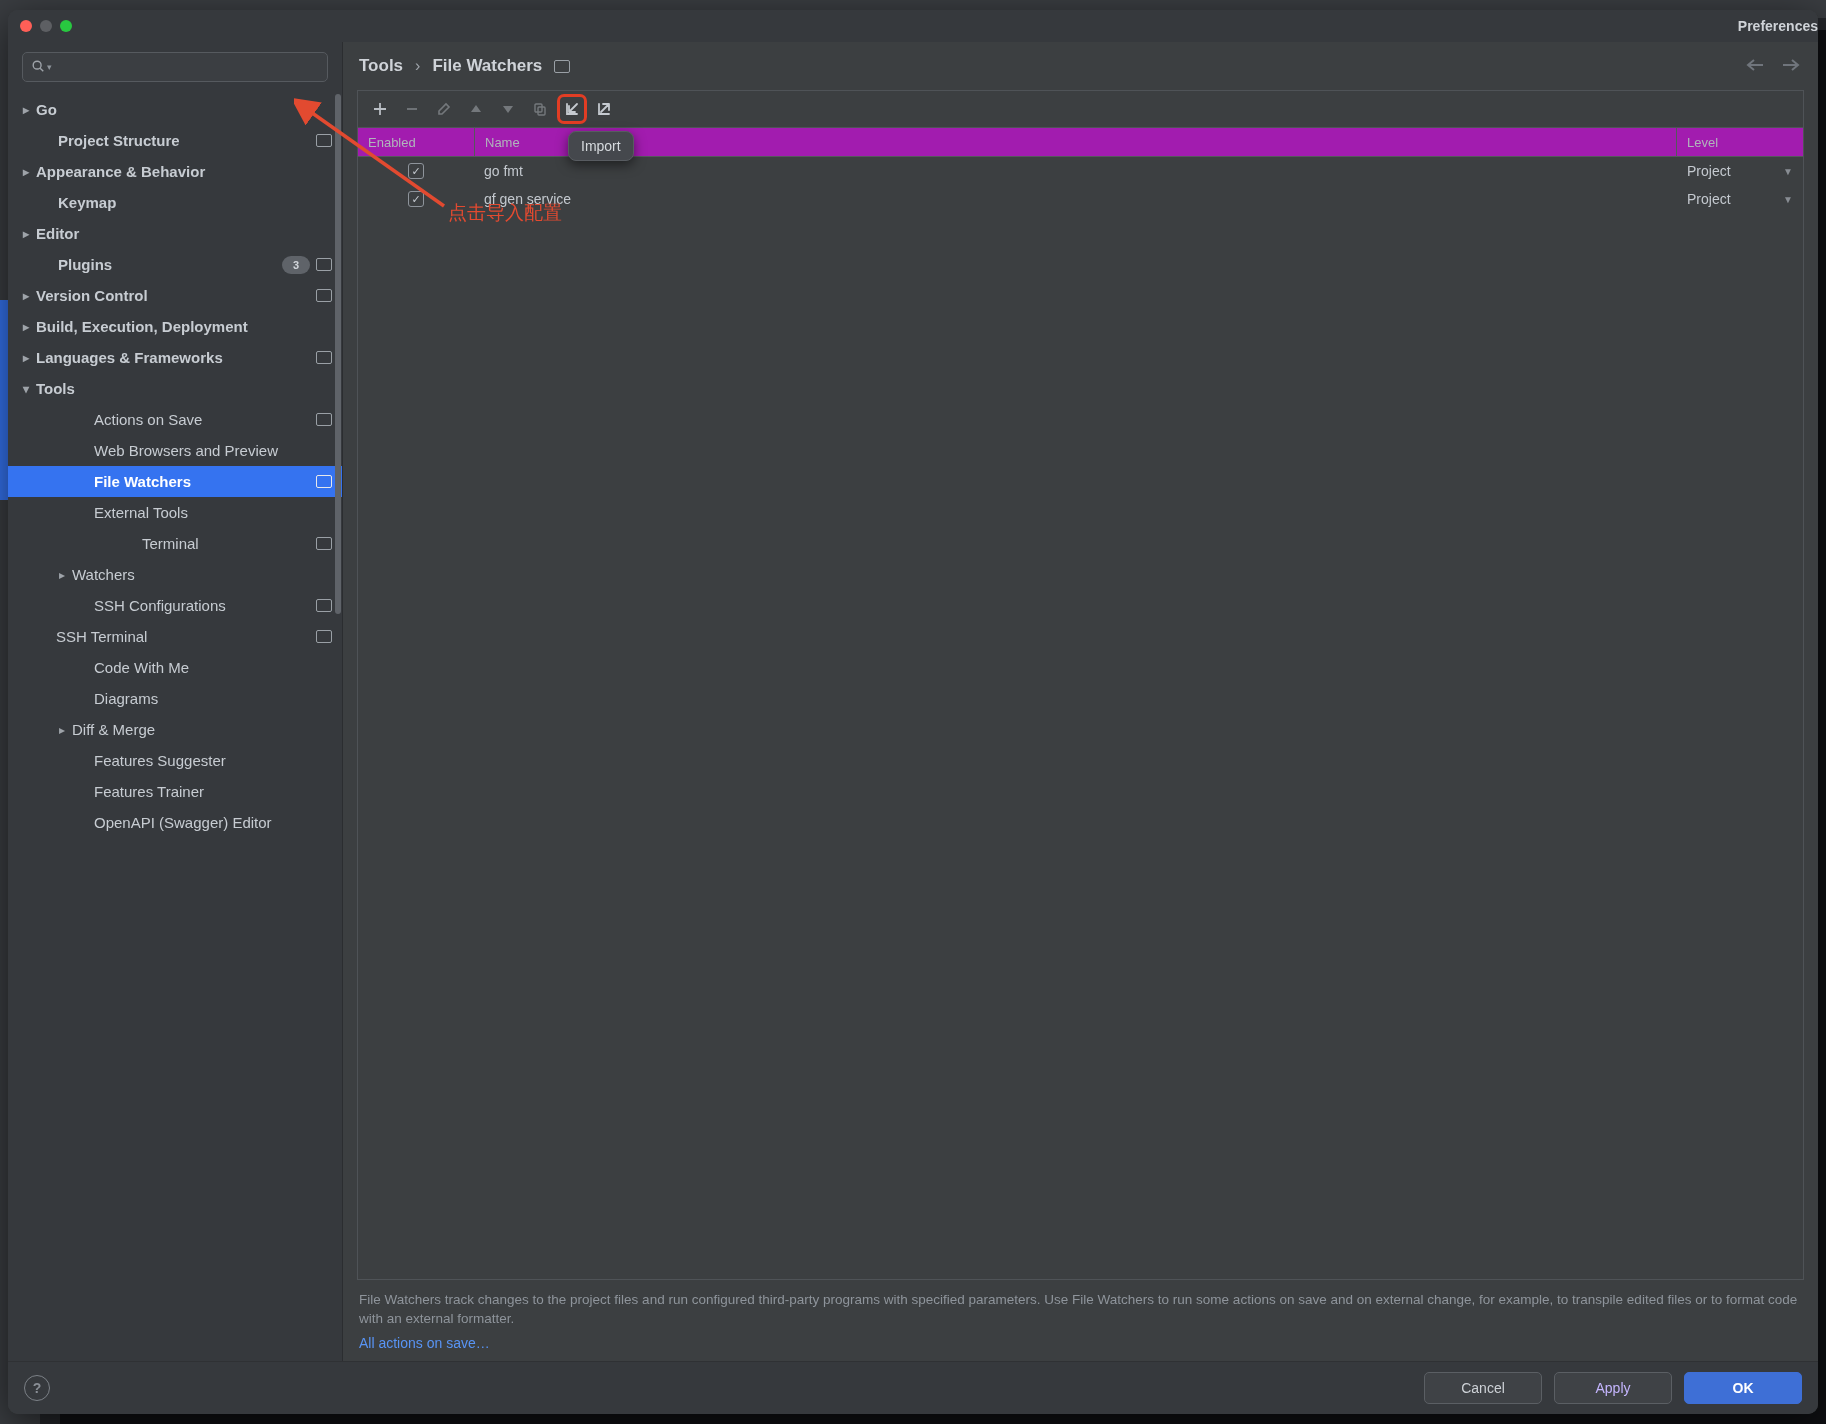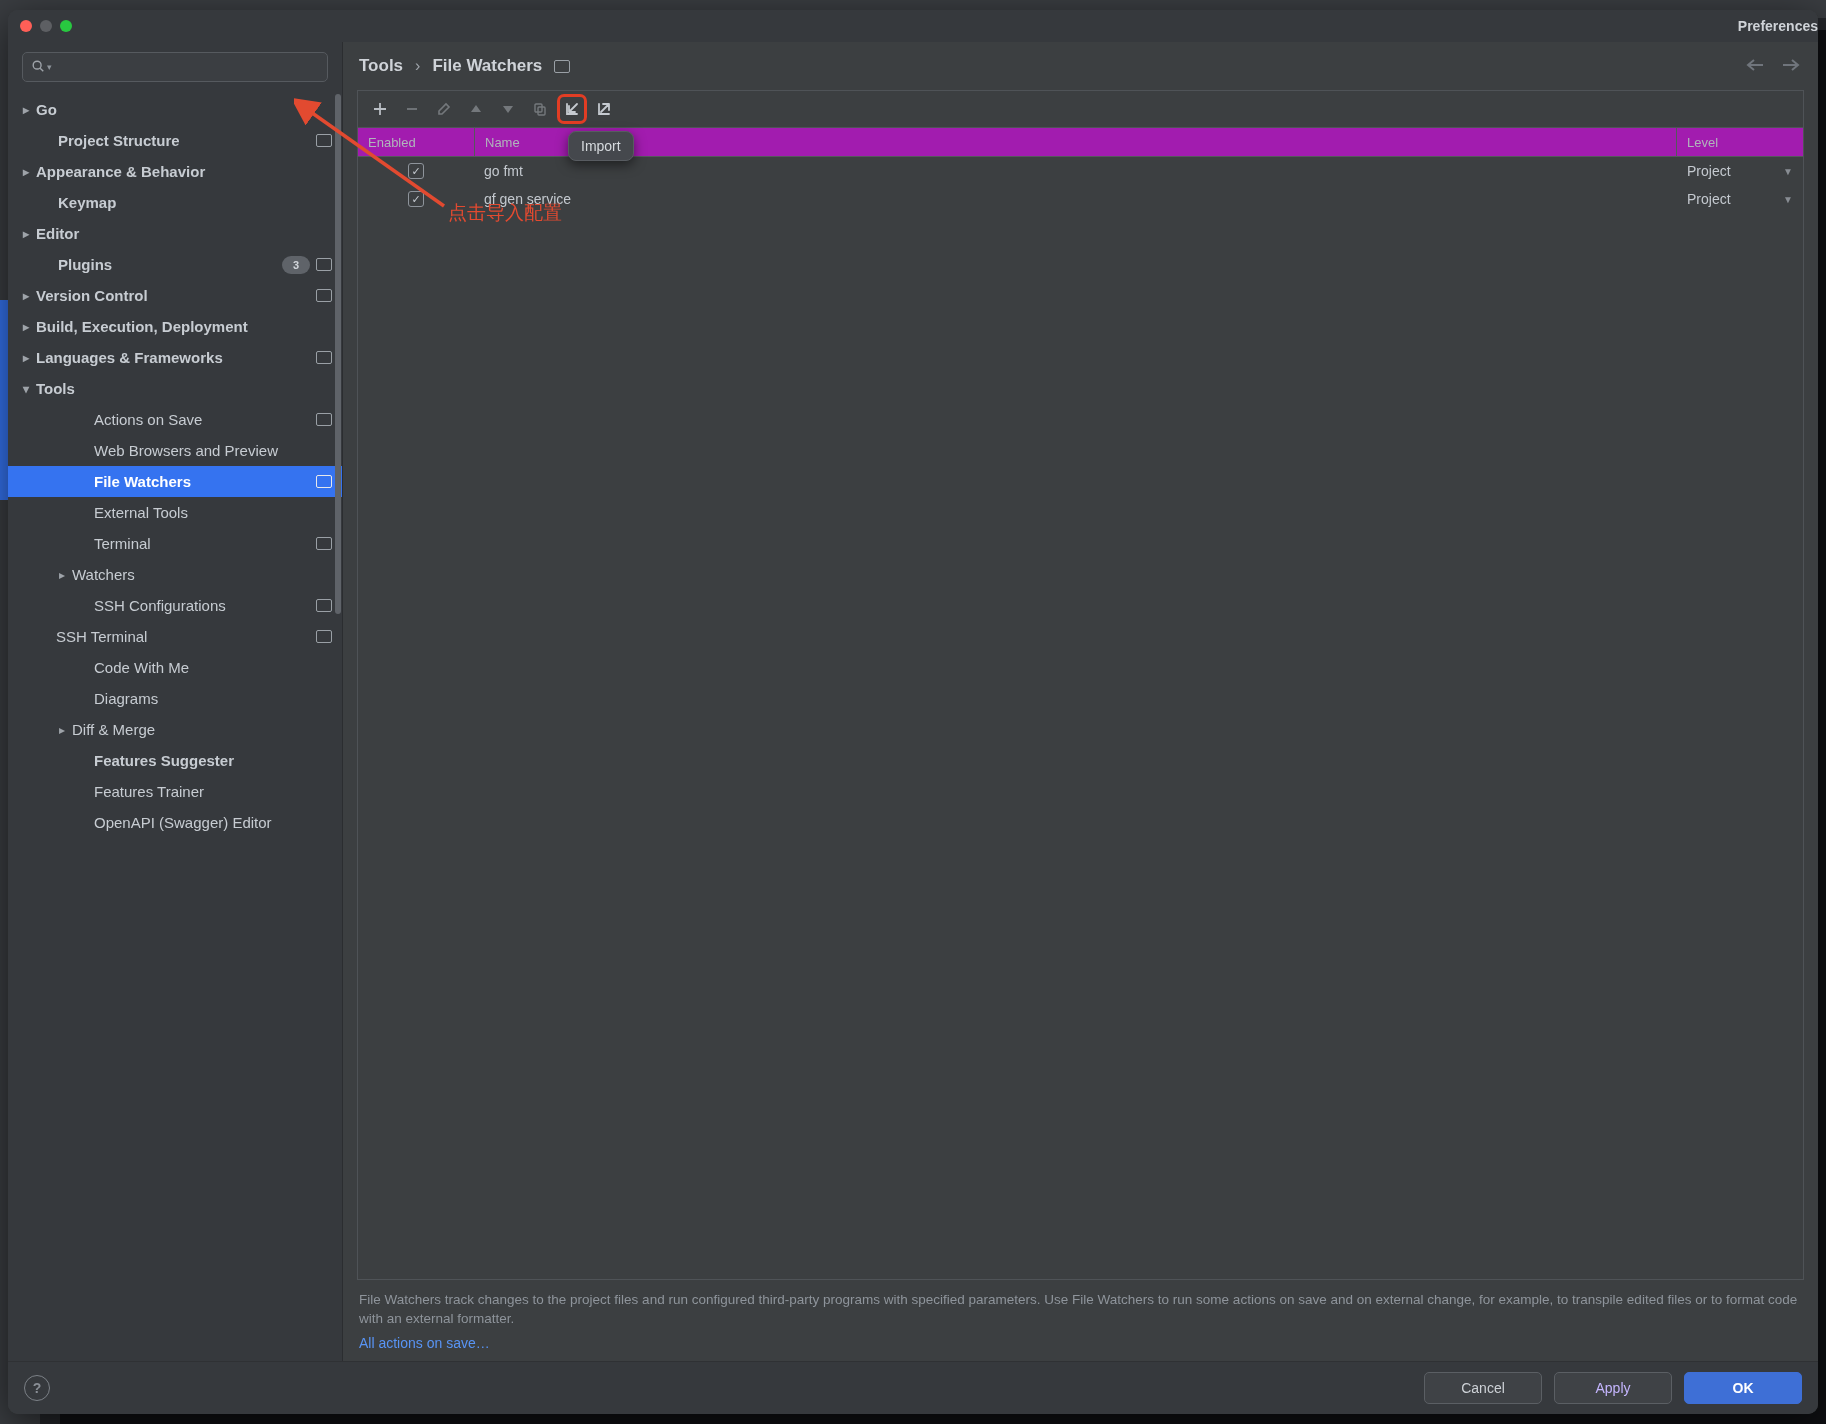--- a/index.html
+++ b/index.html
@@ -311,21 +311,21 @@
             <span class="lbl">File Watchers</span>
             <span class="ind">
               <span class="proj"></span>
             </span>
           </div>
           <div class="row" style="padding-left: 66px; font-weight: 500;">
             <span class="chev none"></span>
             <span class="lbl">External Tools</span>
             <span class="ind"></span>
           </div>
-          <div class="row" style="padding-left: 66px; font-weight: 500;">
+          <div class="row" style="padding-left: 66px; font-weight: 500; gap: 48px;">
             <span class="chev none"></span>
             <span class="lbl">Terminal</span>
             <span class="ind">
               <span class="proj"></span>
             </span>
           </div>
           <div class="row" style="padding-left: 44px; font-weight: 500;">
             <span class="chev right"></span>
             <span class="lbl">Watchers</span>
             <span class="ind"></span>
@@ -352,21 +352,21 @@
           <div class="row" style="padding-left: 66px; font-weight: 500;">
             <span class="chev none"></span>
             <span class="lbl">Diagrams</span>
             <span class="ind"></span>
           </div>
           <div class="row" style="padding-left: 44px; font-weight: 500;">
             <span class="chev right"></span>
             <span class="lbl">Diff &amp; Merge</span>
             <span class="ind"></span>
           </div>
-          <div class="row" style="padding-left: 66px; font-weight: 700;">
+          <div class="row" style="padding-left: 66px; font-weight: 400;">
             <span class="chev none"></span>
             <span class="lbl">Features Suggester</span>
             <span class="ind"></span>
           </div>
           <div class="row" style="padding-left: 66px; font-weight: 500;">
             <span class="chev none"></span>
             <span class="lbl">Features Trainer</span>
             <span class="ind"></span>
           </div>
           <div class="row" style="padding-left: 66px; font-weight: 500;">

